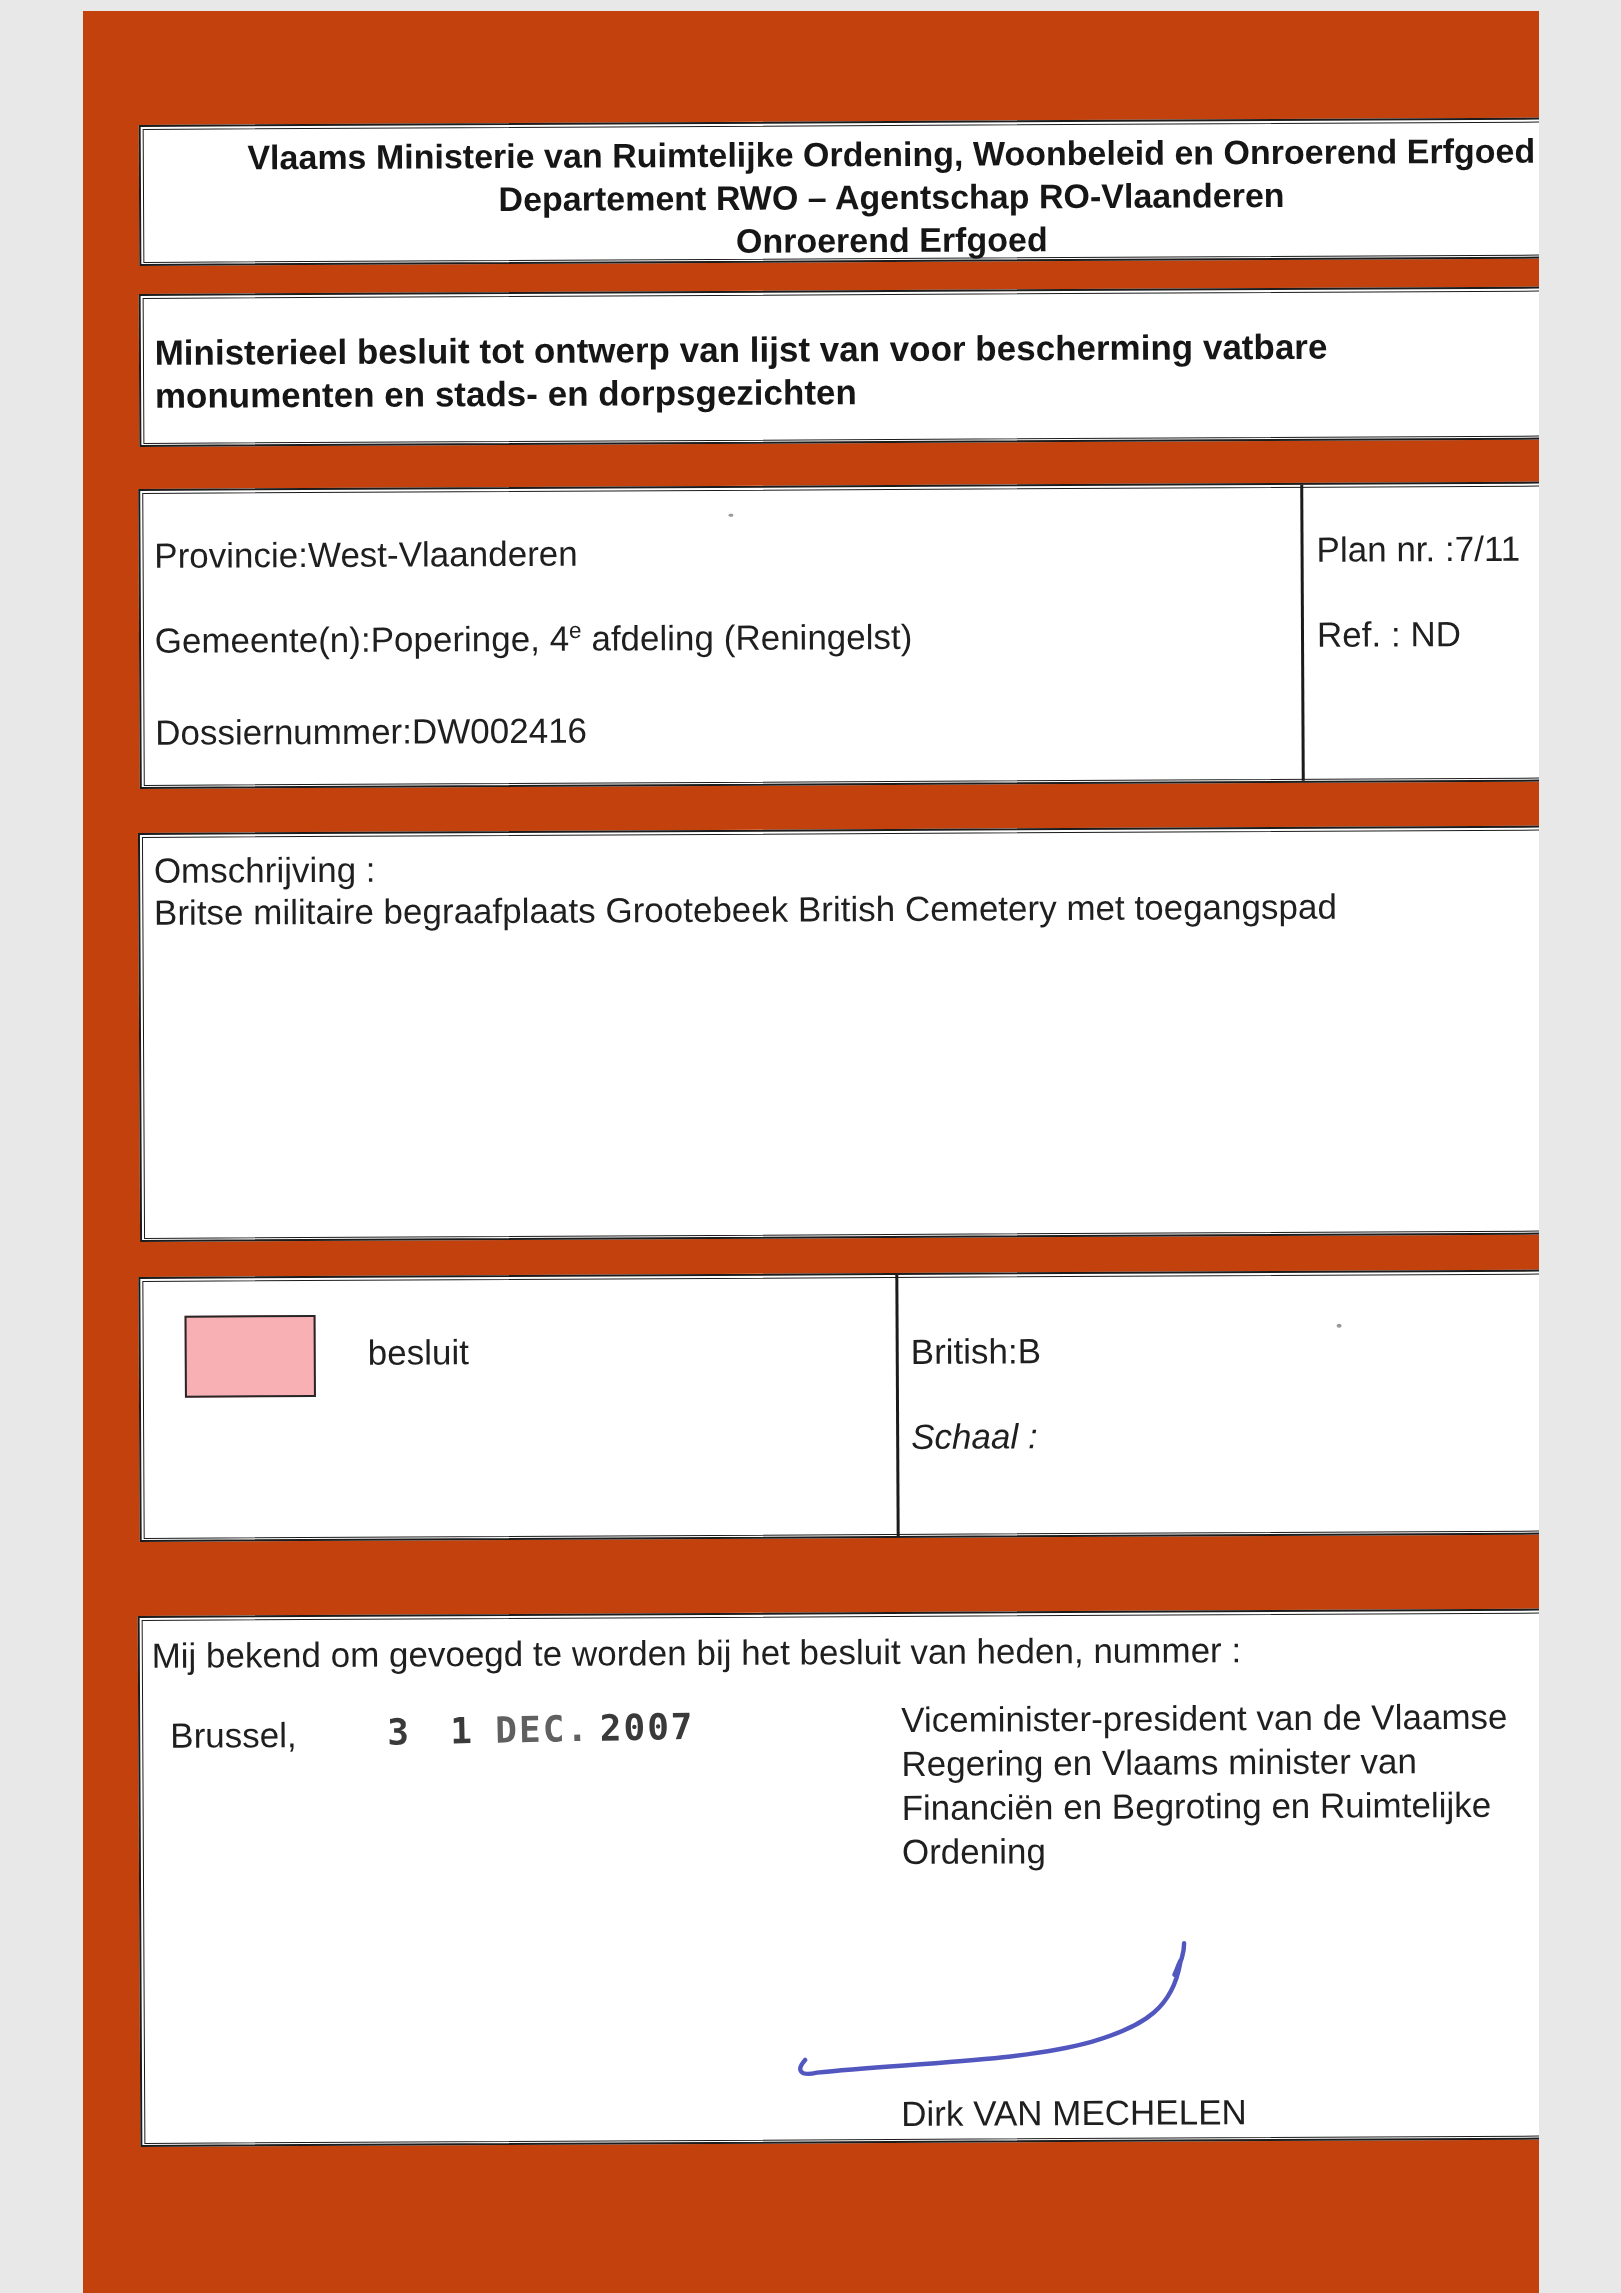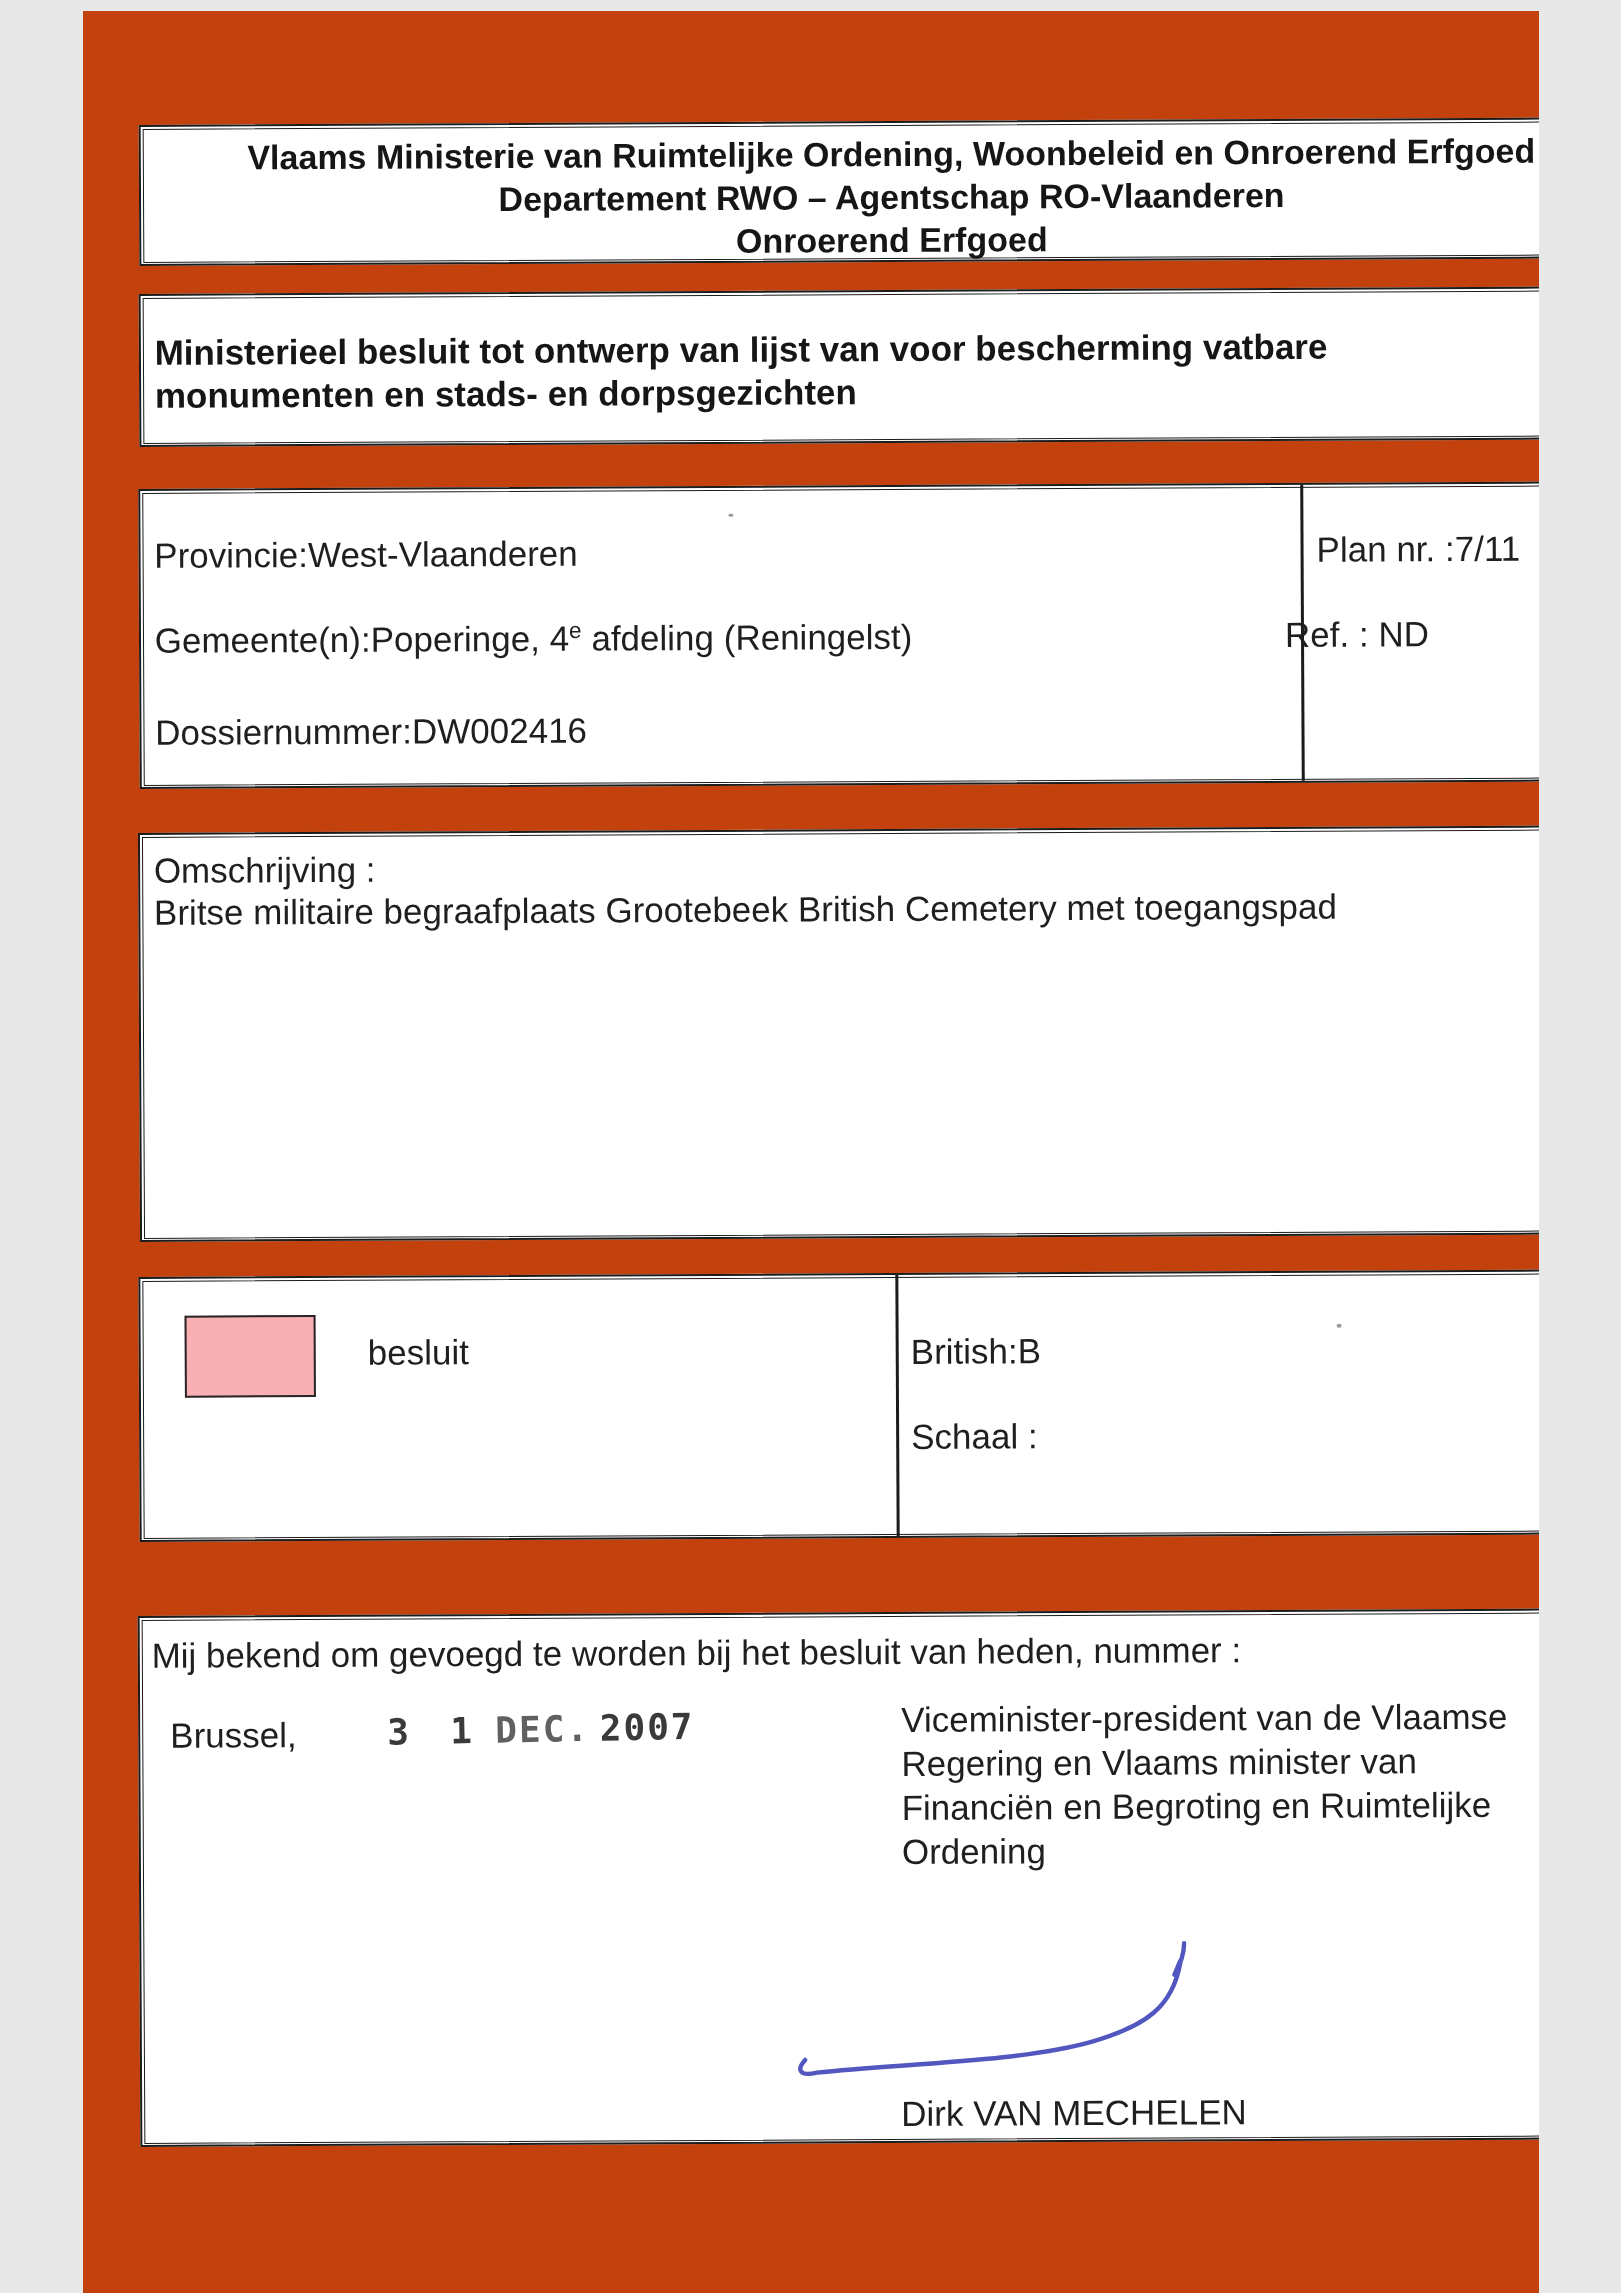--- a/index.html
+++ b/index.html
@@ -57,35 +57,35 @@
     </div>
   </div>
 
   <div class="frame" style="left:56px; top:474px; width:1501px; height:296px;">
     <div class="vdiv" style="left:1160px;"></div>
     <div class="speck" style="left:588px; top:25.5px; width:4.9px; height:3.9px;"></div>
     <div class="t" style="left:13.7px; top:43px;">Provincie:West-Vlaanderen</div>
     <div class="t" style="left:13.7px; top:128px;"><span>Gemeente(n):Poperinge, 4</span><span class="sup">e</span><span> afdeling (Reningelst)</span></div>
     <div class="t" style="left:13.7px; top:220px;">Dossiernummer:DW002416</div>
     <div class="t" style="left:1176px; top:43px;">Plan nr. :7/11</div>
-    <div class="t" style="left:1144px; top:128px;">Ref. : ND</div>
+    <div class="t" style="left:1176px; top:128px;">Ref. : ND</div>
   </div>
 
   <div class="frame" style="left:56px; top:818px; width:1501px; height:405px;">
     <div class="t" style="left:13.7px; top:13.7px;">Omschrijving :</div>
     <div class="t" style="left:13.7px; top:56px;">Britse militaire begraafplaats Grootebeek British Cemetery met toegangspad</div>
   </div>
 
   <div class="frame" style="left:56px; top:1262px; width:1501px; height:261px;">
     <div class="vdiv" style="left:755px;"></div>
     <div class="swatch" style="left: 44px; top: 37px; width: 127px; height: 78px; background-color: rgb(248, 176, 180);"></div>
     <div class="t" style="left:227px; top:53px;">besluit</div>
     <div class="speck" style="left:1196px; top:51px; width:4.9px; height:3.9px;"></div>
     <div class="t" style="left:770px; top:55px;">British:B</div>
-    <div class="t" style="left:770px; top:140px;">Schaal :</div>
+    <div class="t" style="left:770px; top:140px;font-style:italic;">Schaal :</div>
   </div>
 
   <div class="frame" style="left:56px; top:1601px; width:1501px; height:527px;">
     <div class="t" style="left:11.8px; top:15.7px;">Mij bekend om gevoegd te worden bij het besluit van heden, nummer :</div>
     <div class="t" style="left:30px; top:96px;">Brussel,</div>
     <div class="stamp" style="left:247px; top:93px;"><span class="day">3 1</span><span class="month">DEC.</span><span>2007</span></div>
     <div class="t" style="left:761px; top:84px; line-height:44px;">
       <div>Viceminister-president van de Vlaamse</div>
       <div>Regering en Vlaams minister van</div>
       <div>Financiën en Begroting en Ruimtelijke</div>

